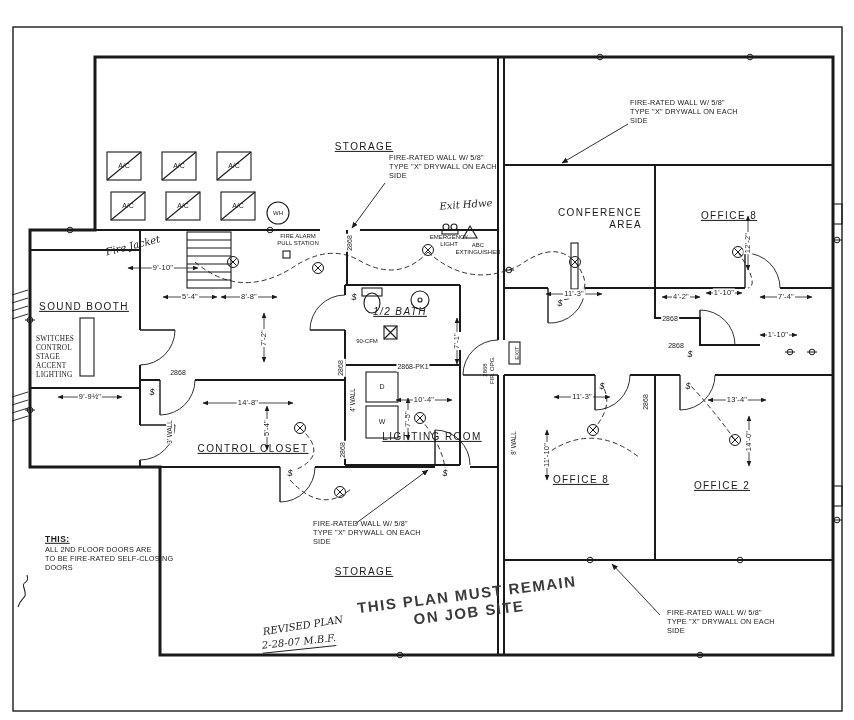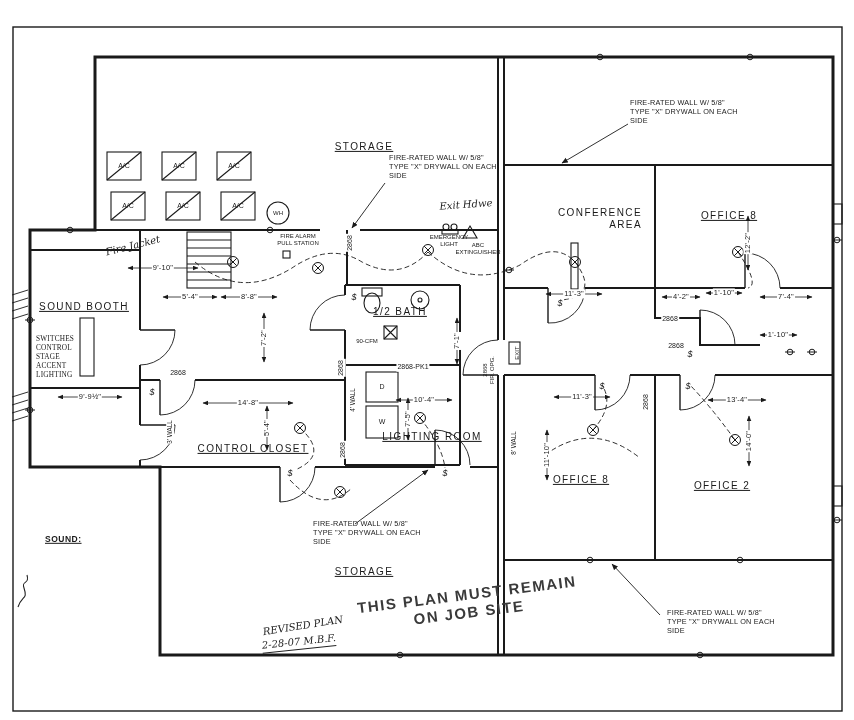--- a/index.html
+++ b/index.html
@@ -213,39 +213,42 @@
     <path d="M18,607 C22,595 28,600 24,588 C21,580 30,585 27,575"></path>
   </g>
 </svg>
 
 <div id="label-layer">
       <div class="lbl room u" style="left: 364px; top: 147px; transform: translate(-50%, -50%);">STORAGE</div>
       <div class="lbl room" style="left: 558px; top: 219px; text-align: right; transform: translate(0px, -50%);">CONFERENCE
 AREA</div>
       <div class="lbl room u" style="left: 729px; top: 216px; transform: translate(-50%, -50%);">OFFICE  8</div>
       <div class="lbl room u" style="left: 84px; top: 307px; transform: translate(-50%, -50%);">SOUND BOOTH</div>
-      <div class="lbl room u" style="left: 400px; top: 312px; transform: translate(-50%, -50%);">1/2 BATH</div>
+      <div class="lbl room u" style="left: 400px; top: 312px; transform: translate(-50%, -50%); font-style: italic;">1/2 BATH</div>
       <div class="lbl room u" style="left: 253px; top: 449px; transform: translate(-50%, -50%);">CONTROL  CLOSET</div>
       <div class="lbl room u" style="left: 432px; top: 437px; transform: translate(-50%, -50%);">LIGHTING ROOM</div>
       <div class="lbl room u" style="left: 581px; top: 480px; transform: translate(-50%, -50%);">OFFICE  8</div>
       <div class="lbl room u" style="left: 722px; top: 486px; transform: translate(-50%, -50%); text-align: right;">OFFICE  2</div>
       <div class="lbl room u" style="left: 364px; top: 572px; transform: translate(-50%, -50%);">STORAGE</div>
       <div class="lbl note" style="left: 389px; top: 167px; text-align: left; transform: translate(0px, -50%);">FIRE-RATED WALL W/ 5/8"
 TYPE "X" DRYWALL ON EACH
 SIDE</div>
       <div class="lbl note" style="left: 630px; top: 112px; text-align: left; transform: translate(0px, -50%);">FIRE-RATED WALL W/ 5/8"
 TYPE "X" DRYWALL ON EACH
 SIDE</div>
       <div class="lbl note" style="left: 313px; top: 533px; text-align: left; transform: translate(0px, -50%);">FIRE-RATED WALL W/ 5/8"
 TYPE "X" DRYWALL ON EACH
 SIDE</div>
       <div class="lbl note" style="left: 667px; top: 622px; text-align: left; transform: translate(0px, -50%);">FIRE-RATED WALL W/ 5/8"
 TYPE "X" DRYWALL ON EACH
 SIDE</div>
-      <div class="lbl note9 u" style="left: 45px; top: 539px; text-align: left; transform: translate(0px, -50%);">SOUND:</div>
+      <div class="lbl note9 u" style="left: 45px; top: 539px; text-align: left; transform: translate(0px, -50%);">THIS:</div>
+      <div class="lbl note" style="left: 45px; top: 559px; text-align: left; transform: translate(0px, -50%);">ALL 2ND FLOOR DOORS ARE
+TO BE FIRE-RATED SELF-CLOSING
+DOORS</div>
       <div class="lbl note" style="left: 36px; top: 357px; text-align: left; transform: translate(0px, -50%); font-family: Liberation Serif, serif;">SWITCHES
 CONTROL
 STAGE
 ACCENT
 LIGHTING</div>
       <div class="lbl stamp" style="left: 468px; top: 604px; transform: translate(-50%, -50%) rotate(-7deg);">THIS PLAN MUST REMAIN
 ON JOB SITE</div>
       <div class="lbl hand" style="left: 303px; top: 626px; transform: translate(-50%, -50%) rotate(-9deg);">REVISED PLAN</div>
       <div class="lbl hand u" style="left: 299px; top: 643px; transform: translate(-50%, -50%) rotate(-6deg);">2-28-07  M.B.F.</div>
       <div class="lbl hand" style="left: 133px; top: 246px; transform: translate(-50%, -50%) rotate(-14deg);">Fire Jacket</div>

